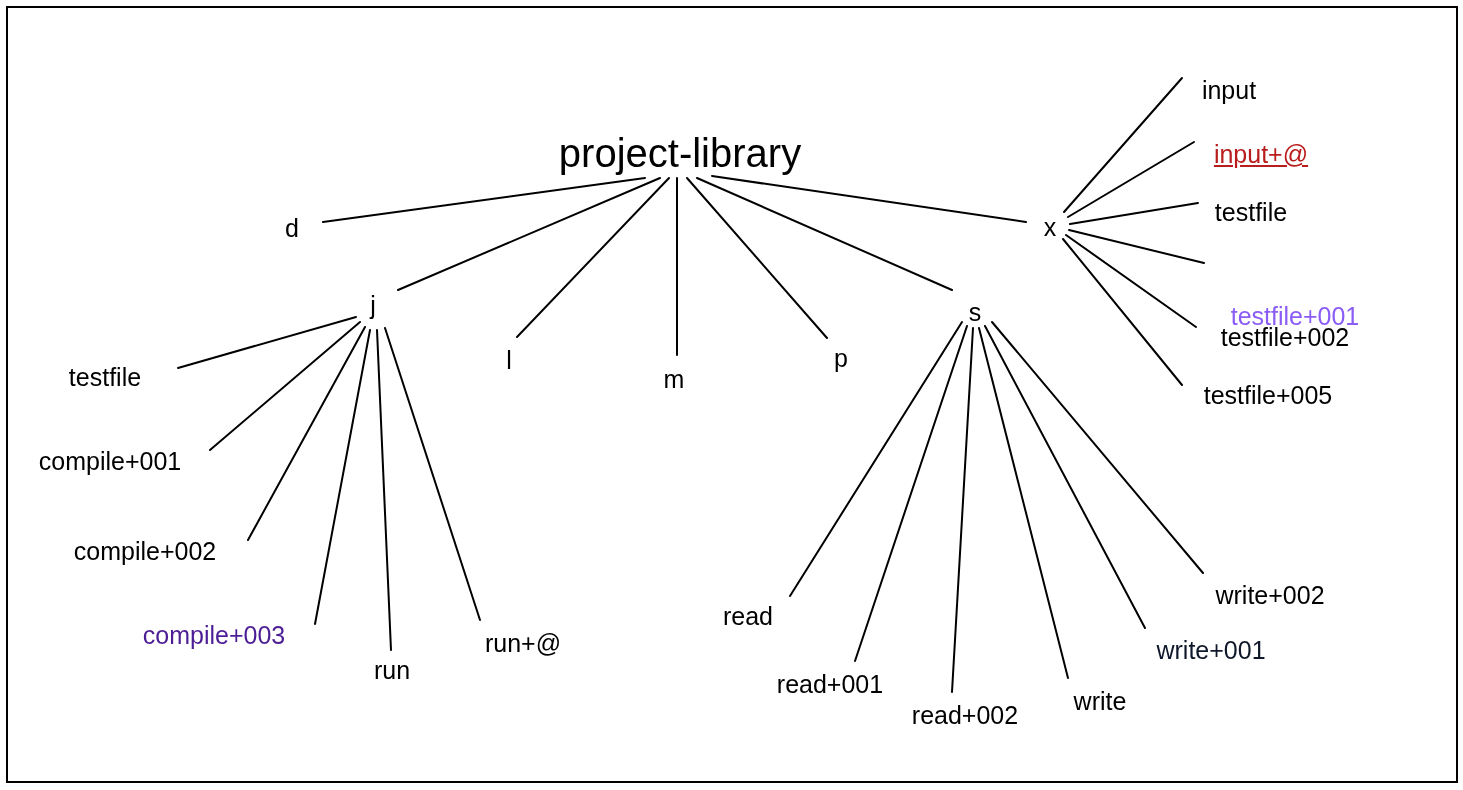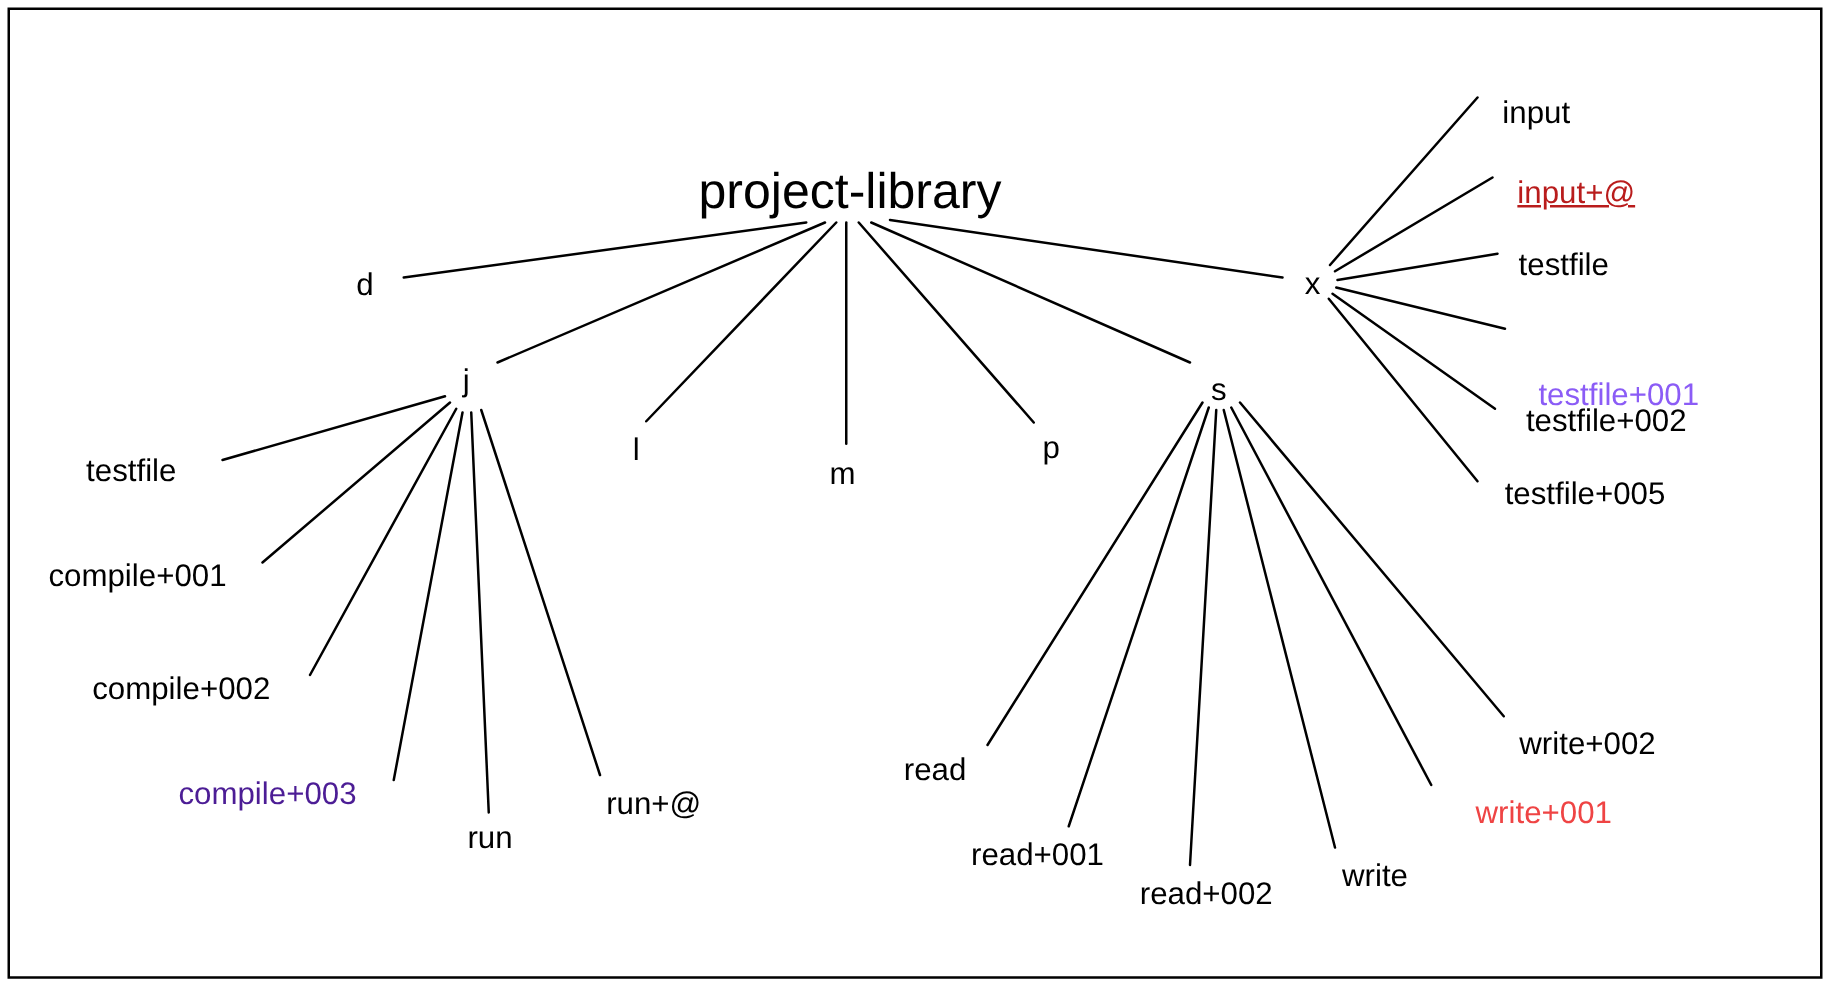--- a/index.html
+++ b/index.html
@@ -93,21 +93,21 @@
       <div class="node-label" style="left: 105px; top: 377px; transform: translate(-50%, -50%); color: rgb(0, 0, 0);">testfile</div>
       <div class="node-label" style="left: 110px; top: 461px; transform: translate(-50%, -50%); color: rgb(0, 0, 0);">compile+001</div>
       <div class="node-label" style="left: 145px; top: 551px; transform: translate(-50%, -50%); color: rgb(0, 0, 0);">compile+002</div>
       <div class="node-label" style="left: 214px; top: 635px; transform: translate(-50%, -50%); color: #4c1d95;">compile+003</div>
       <div class="node-label" style="left: 392px; top: 670px; transform: translate(-50%, -50%); color: rgb(0, 0, 0);">run</div>
       <div class="node-label" style="left: 523px; top: 643px; transform: translate(-50%, -50%); color: rgb(0, 0, 0);">run+@</div>
       <div class="node-label" style="left: 748px; top: 616px; transform: translate(-50%, -50%); color: rgb(0, 0, 0);">read</div>
       <div class="node-label" style="left: 830px; top: 684px; transform: translate(-50%, -50%); color: rgb(0, 0, 0);">read+001</div>
       <div class="node-label" style="left: 965px; top: 715px; transform: translate(-50%, -50%); color: rgb(0, 0, 0);">read+002</div>
       <div class="node-label" style="left: 1100px; top: 701px; transform: translate(-50%, -50%); color: rgb(0, 0, 0);">write</div>
-      <div class="node-label" style="left: 1211px; top: 650px; transform: translate(-50%, -50%); color: #ef4444; margin-left: 24px;">write+001</div>
+      <div class="node-label" style="left: 1211px; top: 650px; transform: translate(-50%, -50%); color: #0f172a;">write+001</div>
       <div class="node-label" style="left: 1270px; top: 595px; transform: translate(-50%, -50%); color: rgb(0, 0, 0);">write+002</div>
       <div class="node-label" style="left: 1229px; top: 90px; transform: translate(-50%, -50%); color: rgb(0, 0, 0);">input</div>
       <div class="node-label" style="left: 1261px; top: 154px; transform: translate(-50%, -50%); color: #b91c1c; text-decoration: underline;">input+@</div>
       <div class="node-label" style="left: 1251px; top: 212px; transform: translate(-50%, -50%); color: rgb(0, 0, 0);">testfile</div>
       <div class="node-label" style="left: 1295px; top: 272px; transform: translate(-50%, -50%); color: #8b5cf6; margin-top: 44px;">testfile+001</div>
       <div class="node-label" style="left: 1285px; top: 337px; transform: translate(-50%, -50%); color: rgb(0, 0, 0);">testfile+002</div>
       <div class="node-label" style="left: 1268px; top: 395px; transform: translate(-50%, -50%); color: rgb(0, 0, 0);">testfile+005</div>
     </div>
 </div>
 

